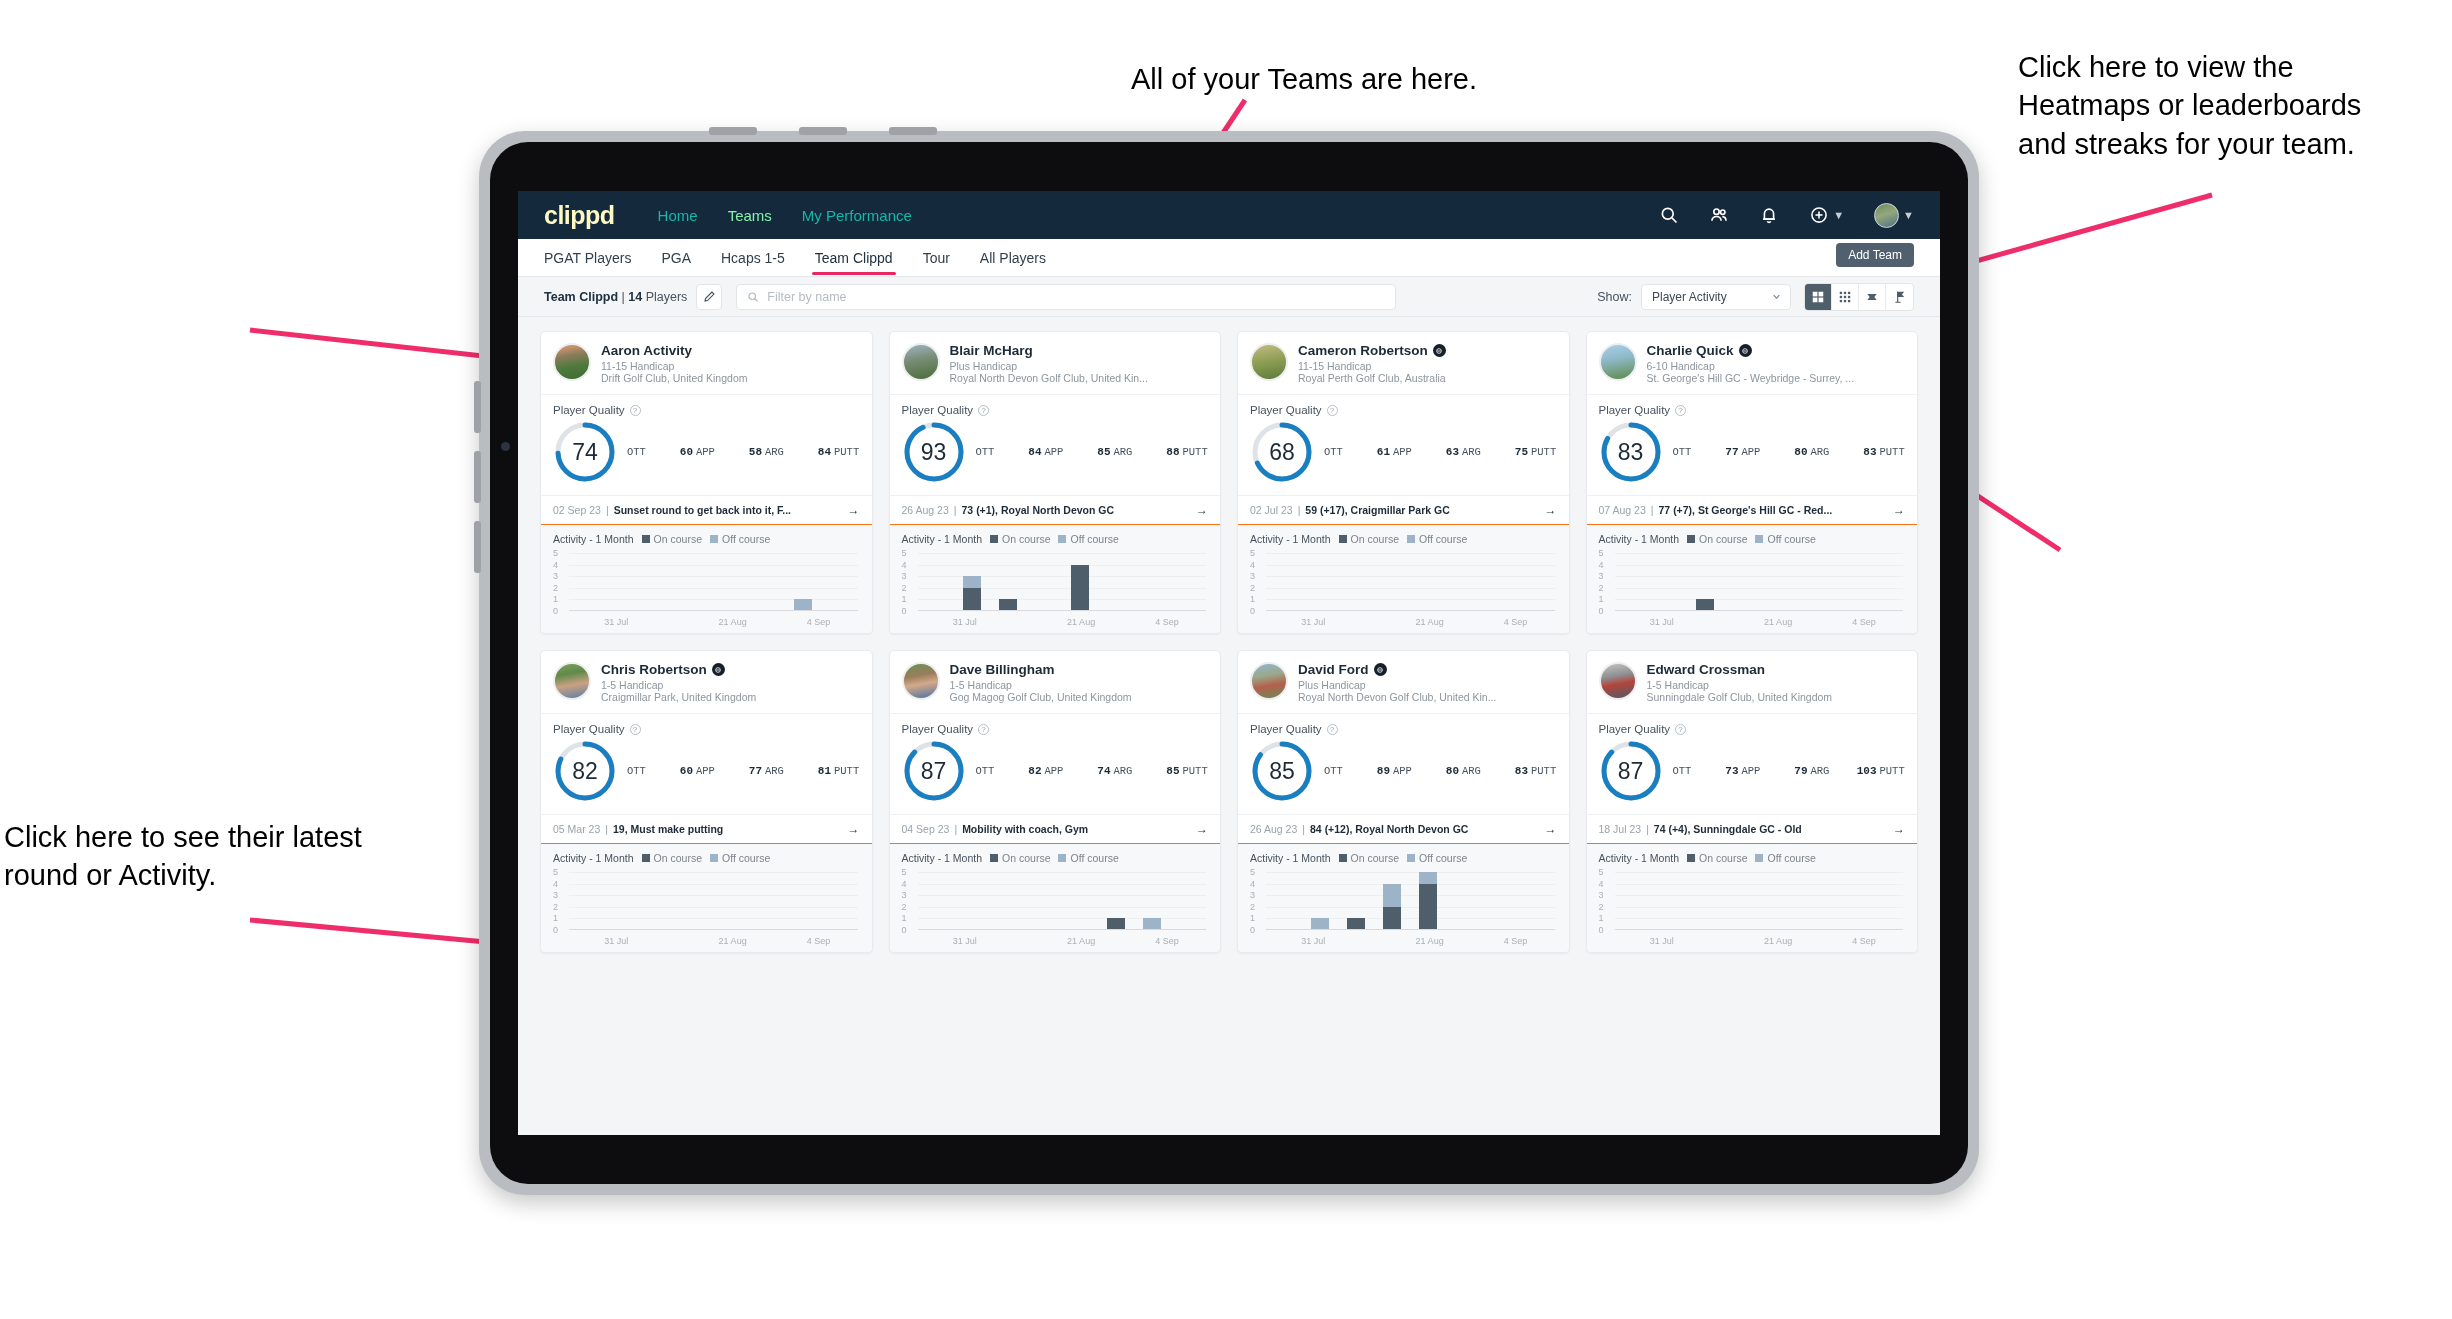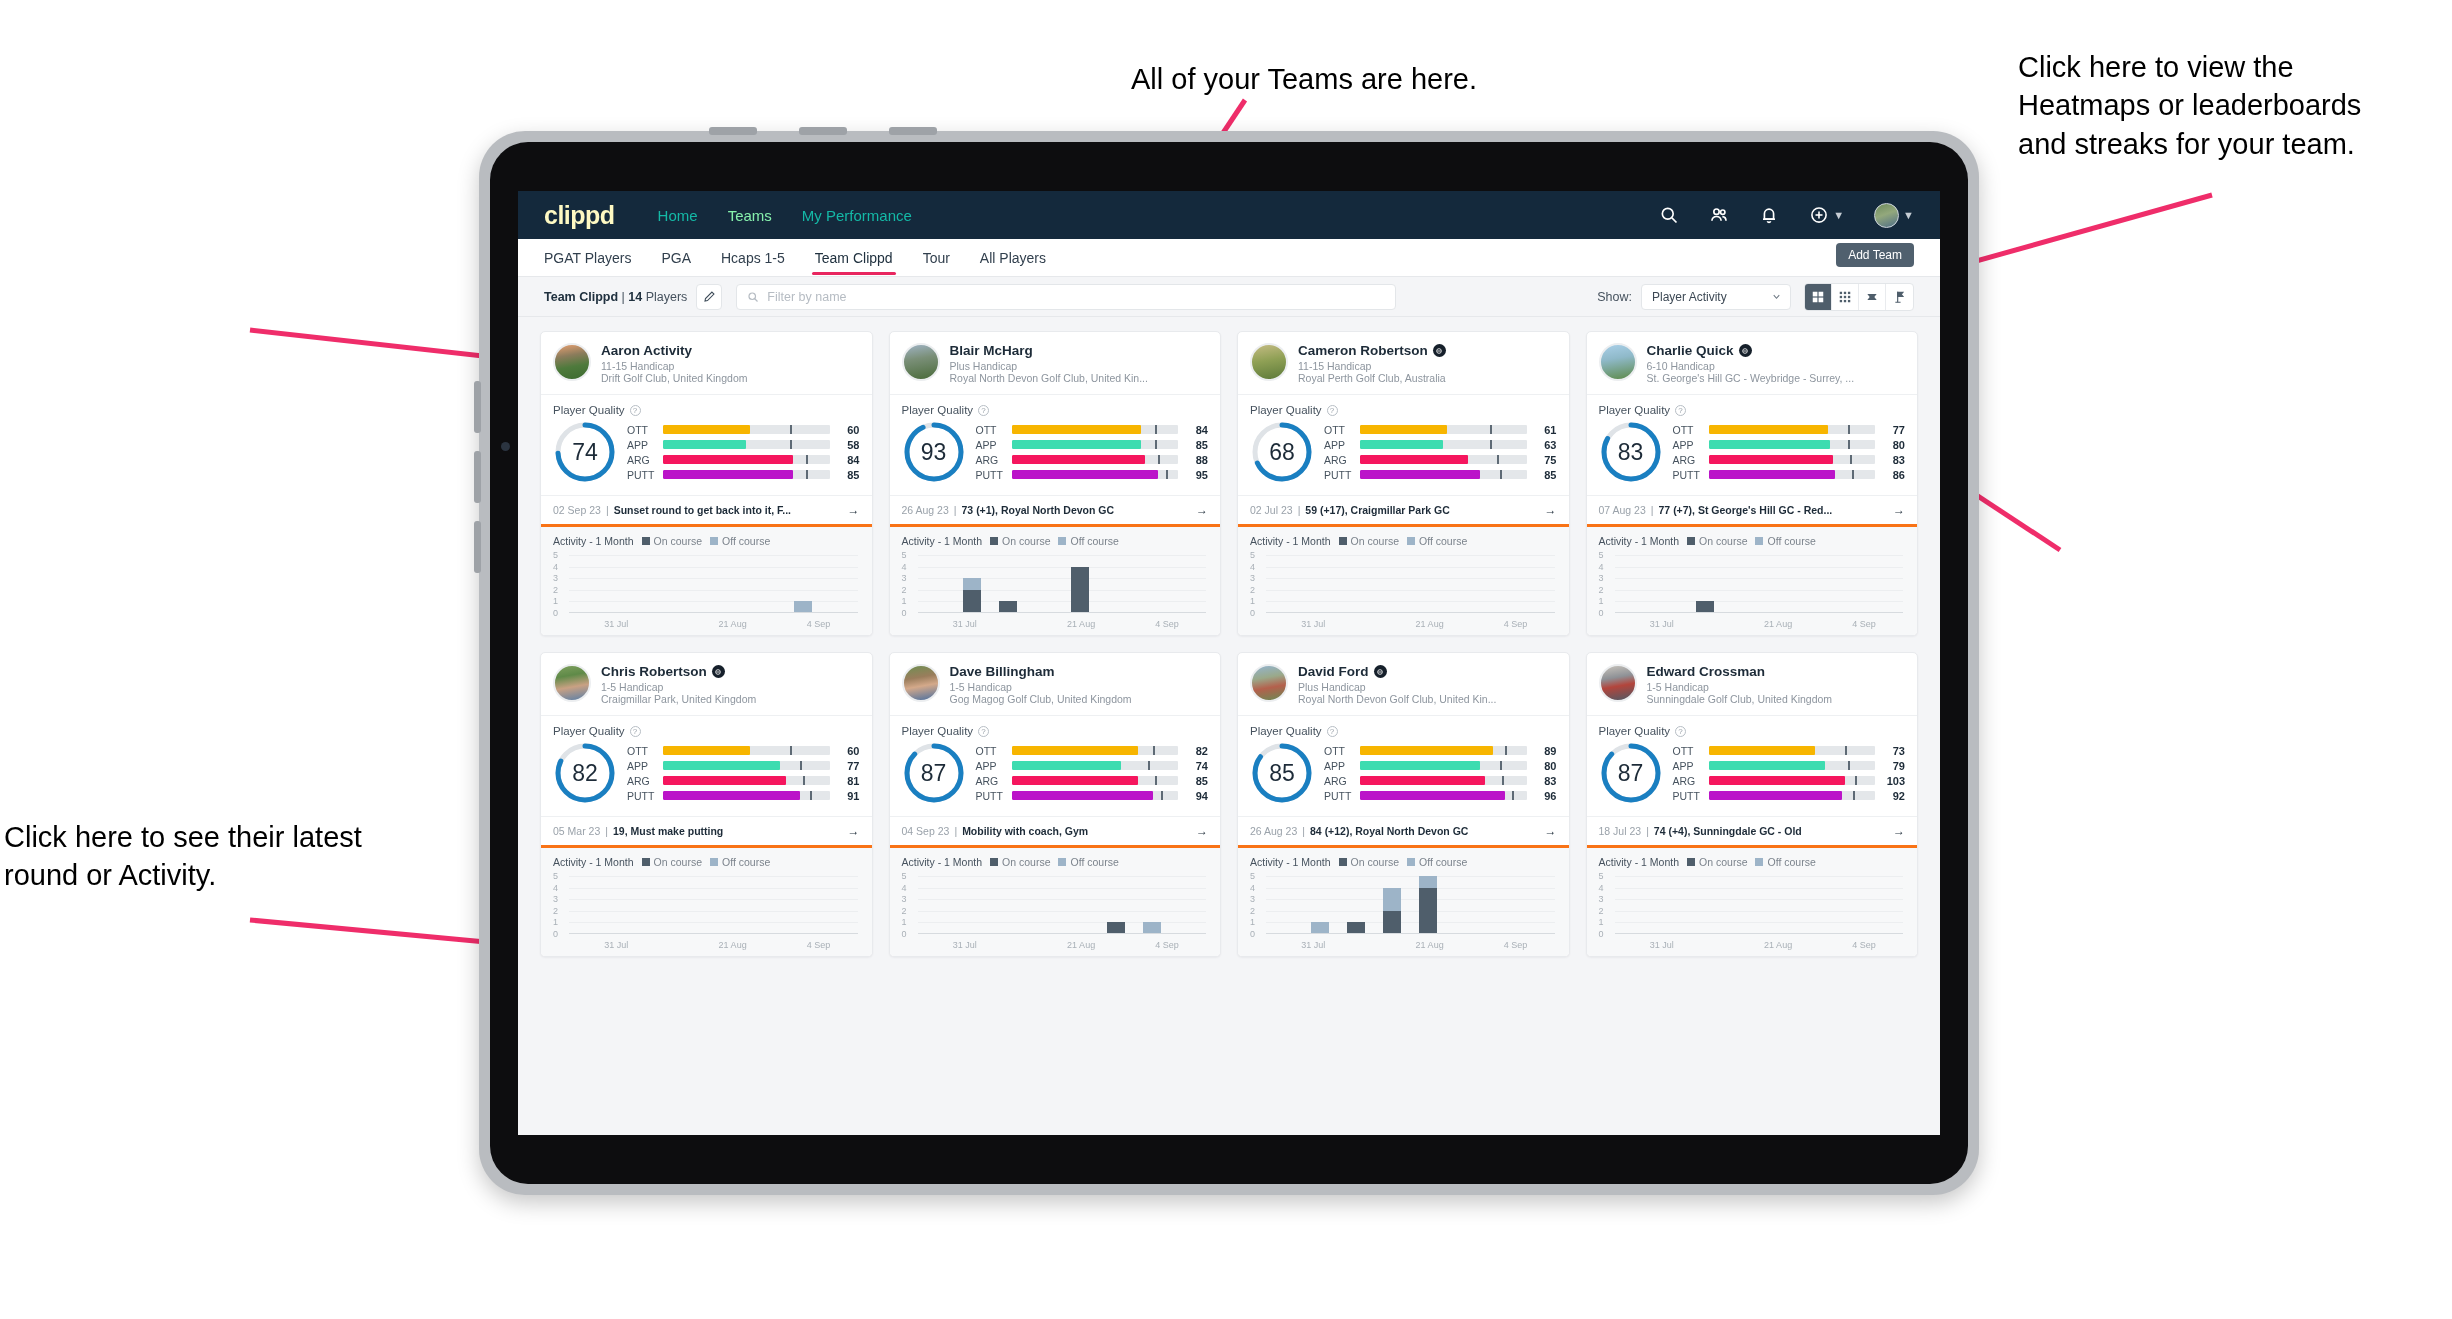--- a/index.html
+++ b/index.html
@@ -146,34 +146,34 @@
     font-size:8px; color:#9aa2aa; display:flex;align-items:center;justify-content:center;
     font-family:"Liberation Sans",sans-serif;
   }
   .qbody { display:flex; align-items:center; gap:10px; }
   .ring { position:relative; width:64px;height:64px;flex:0 0 64px;}
   .ring svg { transform:rotate(-90deg); display:block;}
   .ringnum {
     position:absolute; inset:0; display:flex;align-items:center;justify-content:center;
     font-size:23px; font-weight:400; color:#1d2b38;
   }
-  .bars { flex:1; display:flex; flex-direction:column; gap:3px; }
+  .bars { flex:1; display:flex; flex-direction:row; gap:3px;font-family:Liberation Mono, monospace; }
   .barrow { display:flex; align-items:center; gap:6px; font-size:10.5px; }
   .blabel { width:30px; color:#46525e; text-align:left; font-size:10.5px;}
   .btrack { flex:1; height:9px; background:#e4e7ea; border-radius:1px; position:relative; overflow:hidden;}
   .bfill { position:absolute; left:0; top:0; bottom:0; border-radius:1px;}
   .bmark { position:absolute; top:0; bottom:0; width:2px; background:#5e6a75;}
   .bval { width:24px; text-align:right; font-weight:700; color:#1d2b38; font-size:11px;}
 
   .rowline { border-top:1px solid #eef0f2; padding:7px 12px; display:flex; align-items:center; gap:5px;}
   .rdate { font-size:10.5px; color:#9aa2aa; }
   .rtext { font-size:10.5px; font-weight:700; color:#1d2b38; white-space:nowrap; overflow:hidden; text-overflow:ellipsis; flex:1;}
   .rarrow { color:#1d2b38; font-size:12px; }
 
-  .actsec { border-top:3px solid #f97316; background:#f7f8f9; padding:8px 12px 6px 12px;}
+  .actsec { border-top:1px solid #f97316; background:#f7f8f9; padding:8px 12px 6px 12px;}
   .acthdr { display:flex; align-items:center; gap:8px; font-size:10.5px; color:#46525e; margin-bottom:4px;}
   .lg { display:flex; align-items:center; gap:4px; color:#7b838c;}
   .swatch { width:8px;height:8px;display:inline-block;}
   .chart { position:relative; height:78px; }
   .chart .yl { position:absolute; left:0; font-size:9px; color:#a9b0b7; transform:translateY(-50%);}
   .plot { position:absolute; left:16px; right:2px; top:4px; bottom:16px; }
   .gl { position:absolute; left:0; right:0; height:1px; background:#eceef0;}
   .axis { position:absolute; left:0; right:0; bottom:0; height:1px; background:#d7dbdf;}
   .bar { position:absolute; bottom:0; display:flex; flex-direction:column-reverse; }
   .seg { width:100%; }

